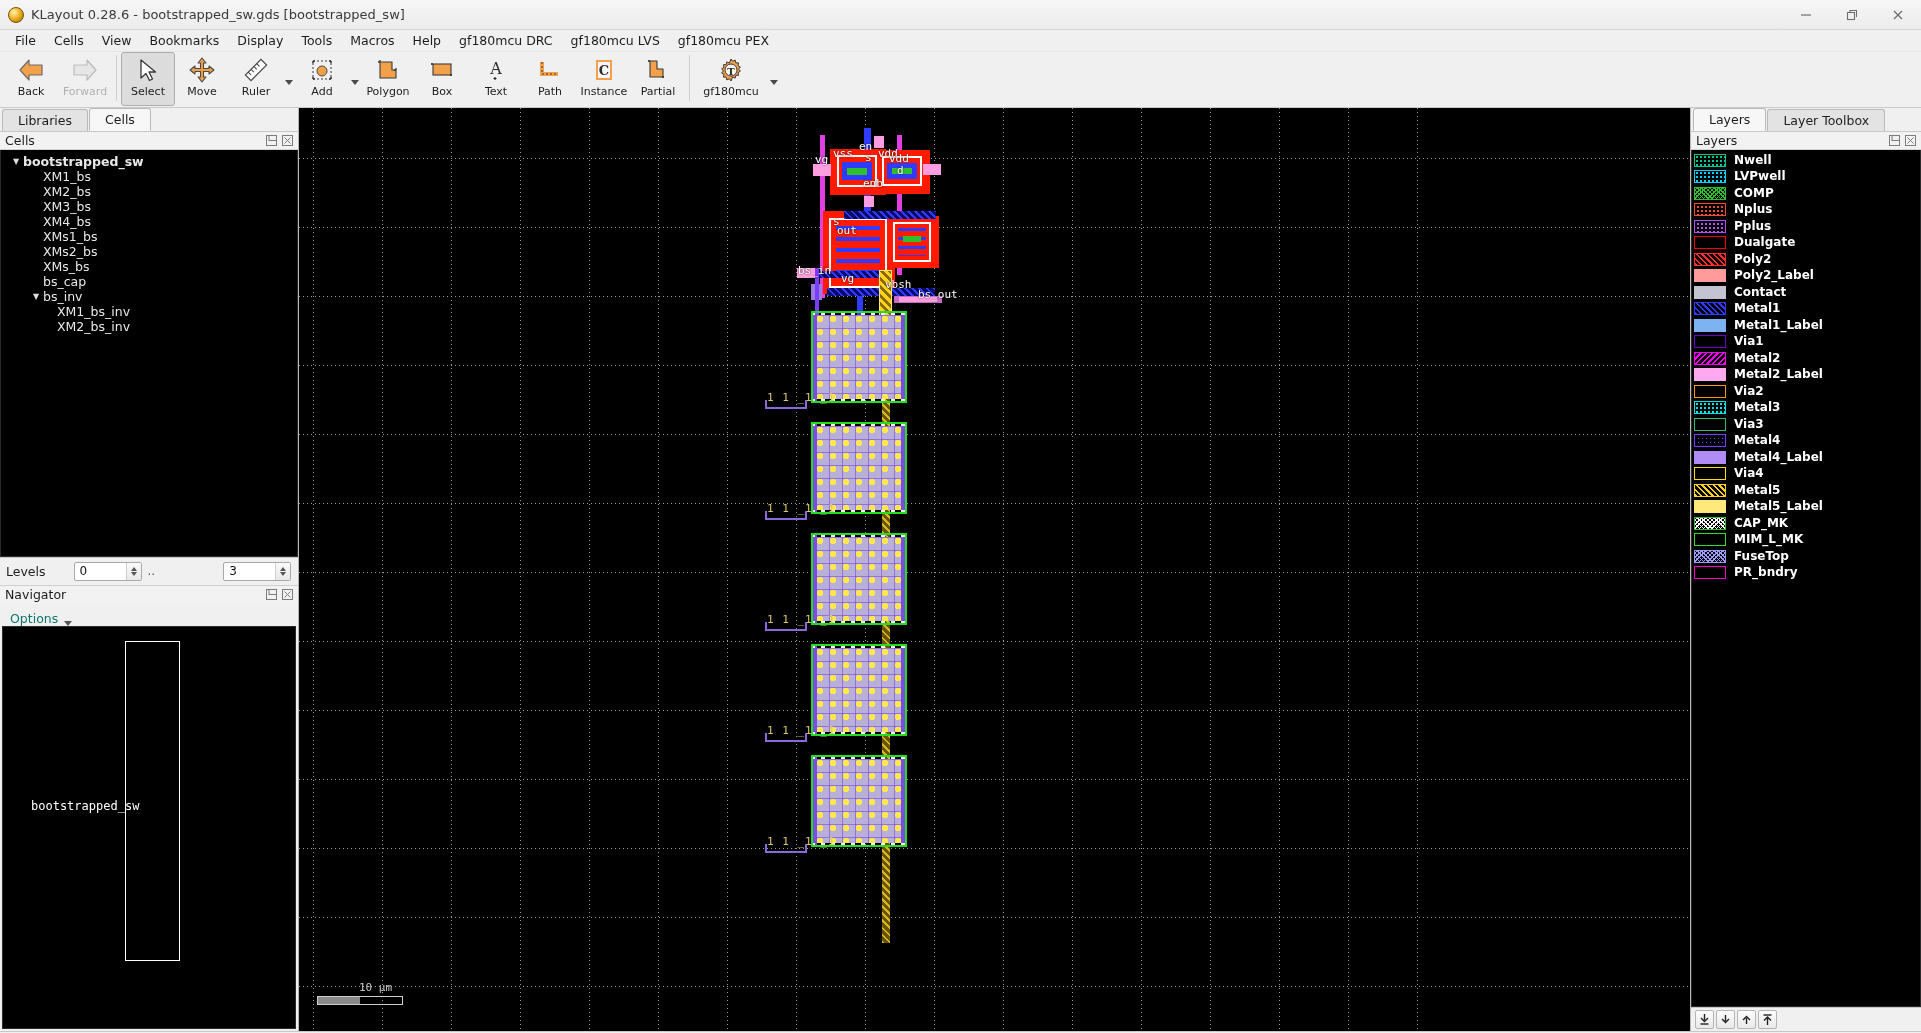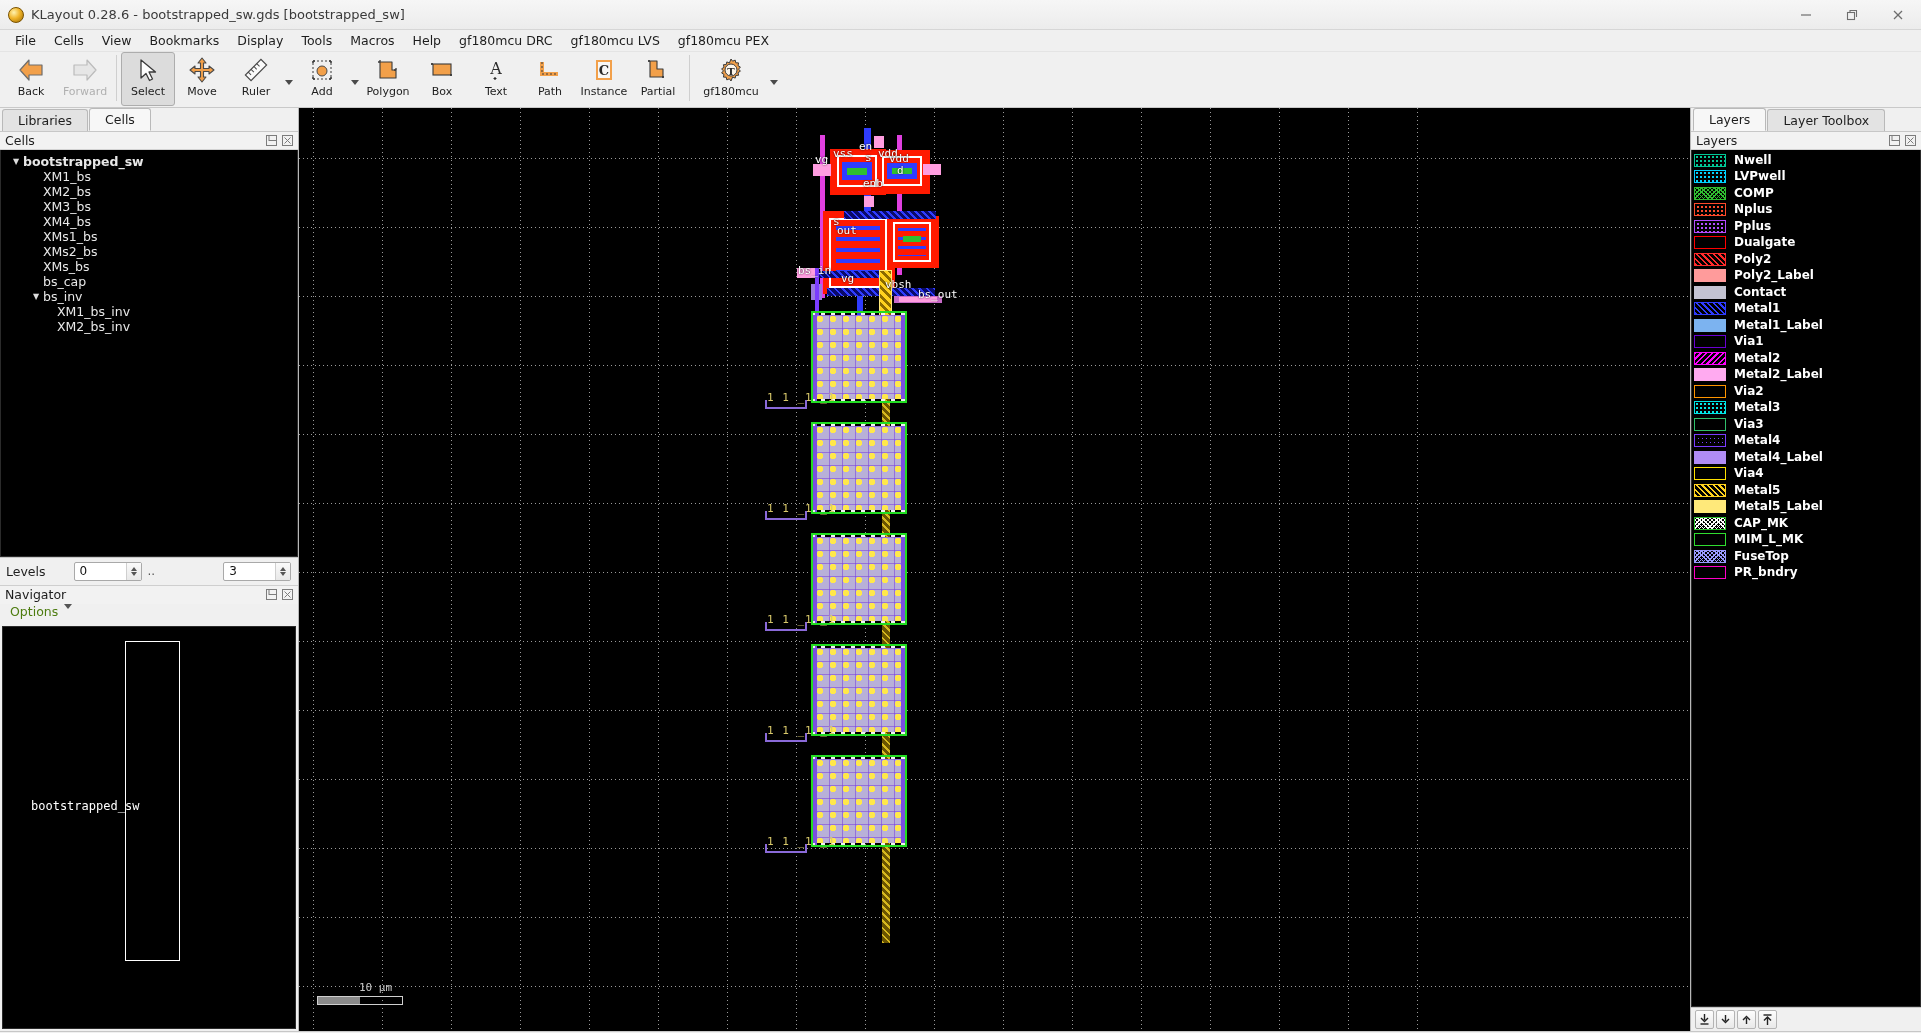--- a/index.html
+++ b/index.html
@@ -167,22 +167,22 @@
   .spin .arrows .dn { border-top: 4px solid #555; }
   .dots { font-size: 12px; color: #555; }
 
   #navigator-head {
     height: 19px; background: #f2f2f2;
     display: flex; align-items: center;
     font-size: 12.5px; color: #1d1d1d; padding: 0 4px 0 5px;
     border-top: 1px solid #cfcfcf;
   }
   #nav-options {
-    height: 22px; display: flex; align-items: flex-start; gap: 6px;
-    font-size: 12.5px; color: #4d7c0f; padding-left: 10px;
+    height: 22px; display: flex; align-items: flex-end; gap: 6px;
+    font-size: 12.5px; color: #0f766e; padding-left: 10px;
     background: #f0f0f0;
   }
   #nav-options .caret { width:0;height:0;border-left:4px solid transparent;border-right:4px solid transparent;border-top:5px solid #555; }
   #nav-preview {
     flex: 1; background: #000; margin: 0 2px 2px 2px;
     position: relative; overflow: hidden;
     border: 1px solid #2b2b2b;
   }
   #nav-box {
     position: absolute; left: 122px; top: 14px;

